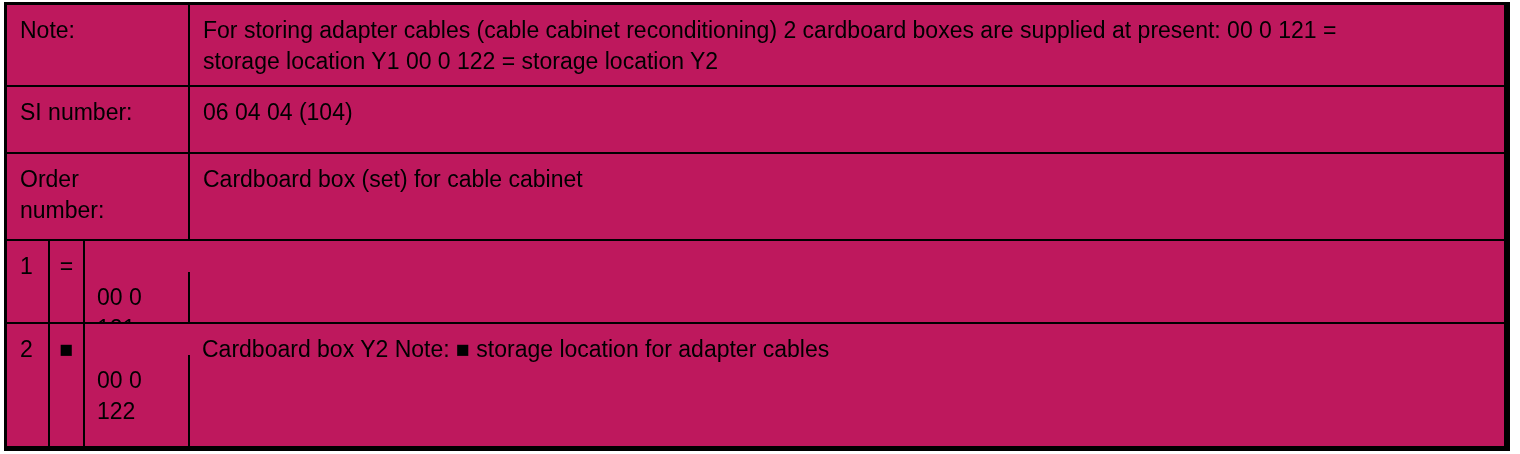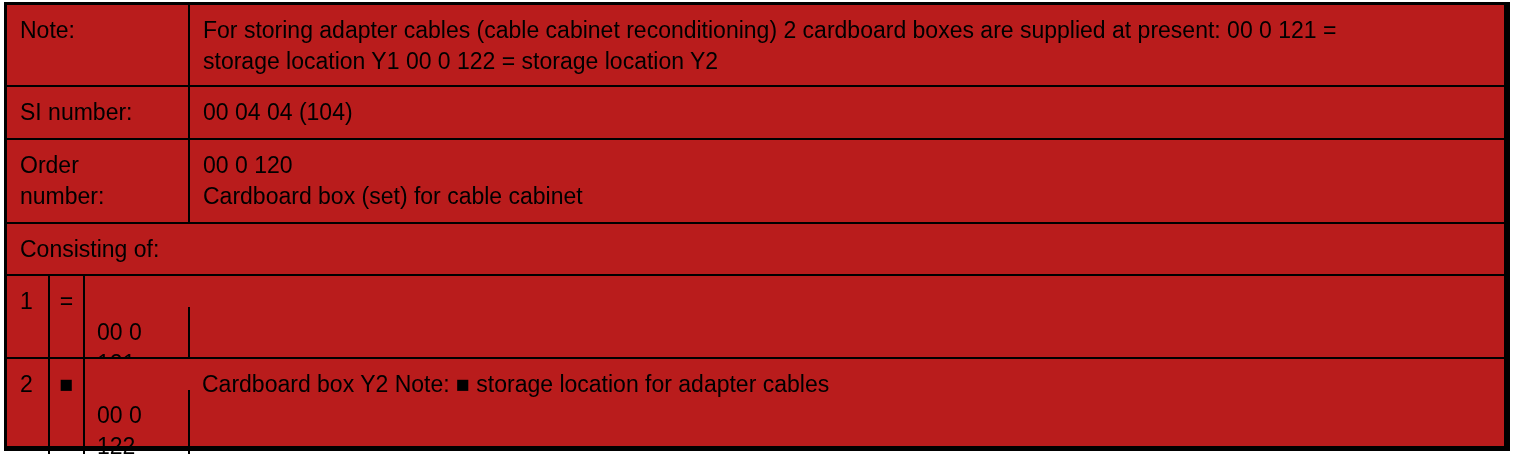--- a/index.html
+++ b/index.html
@@ -14,21 +14,21 @@
     font-family: "Liberation Sans", sans-serif;
     color: #000000;
   }
   .doc-table {
     position: absolute;
     left: 4px;
     top: 2px;
     width: 1506px;
     height: 449px;
     box-sizing: border-box;
-    background: #b91c1c;
+    background: #be185d;
     border: 3px solid #000000;
     border-right-width: 6px;
     border-bottom-width: 5px;
     display: flex;
     flex-direction: column;
   }
   .row {
     display: flex;
     flex-direction: row;
     box-sizing: border-box;
@@ -88,34 +88,30 @@
 
 <div class="doc-table">
 
   <div class="row row-note">
     <div class="cell label-cell">Note:</div>
     <div class="cell value-cell">For storing adapter cables (cable cabinet reconditioning) 2 cardboard boxes are supplied at present: 00 0 121 = storage location Y1 00 0 122 = storage location Y2</div>
   </div>
 
   <div class="row row-si">
     <div class="cell label-cell">SI number:</div>
-    <div class="cell value-cell">00 04 04 (104)</div>
+    <div class="cell value-cell">06 04 04 (104)</div>
   </div>
 
   <div class="row row-order">
     <div class="cell label-cell">Order number:</div>
     <div class="cell value-cell">
-      <div>00 0 120</div>
       <div>Cardboard box (set) for cable cabinet</div>
     </div>
   </div>
 
-  <div class="row row-consisting">
-    <div class="cell full-cell">Consisting of:</div>
-  </div>
 
   <div class="row row-item-1">
     <div class="cell c-index">1</div>
     <div class="cell c-symbol">=</div>
     <div class="cell c-part">00 0 121</div>
   </div>
 
   <div class="row row-item-2">
     <div class="cell c-index">2</div>
     <div class="cell c-symbol">■</div>

